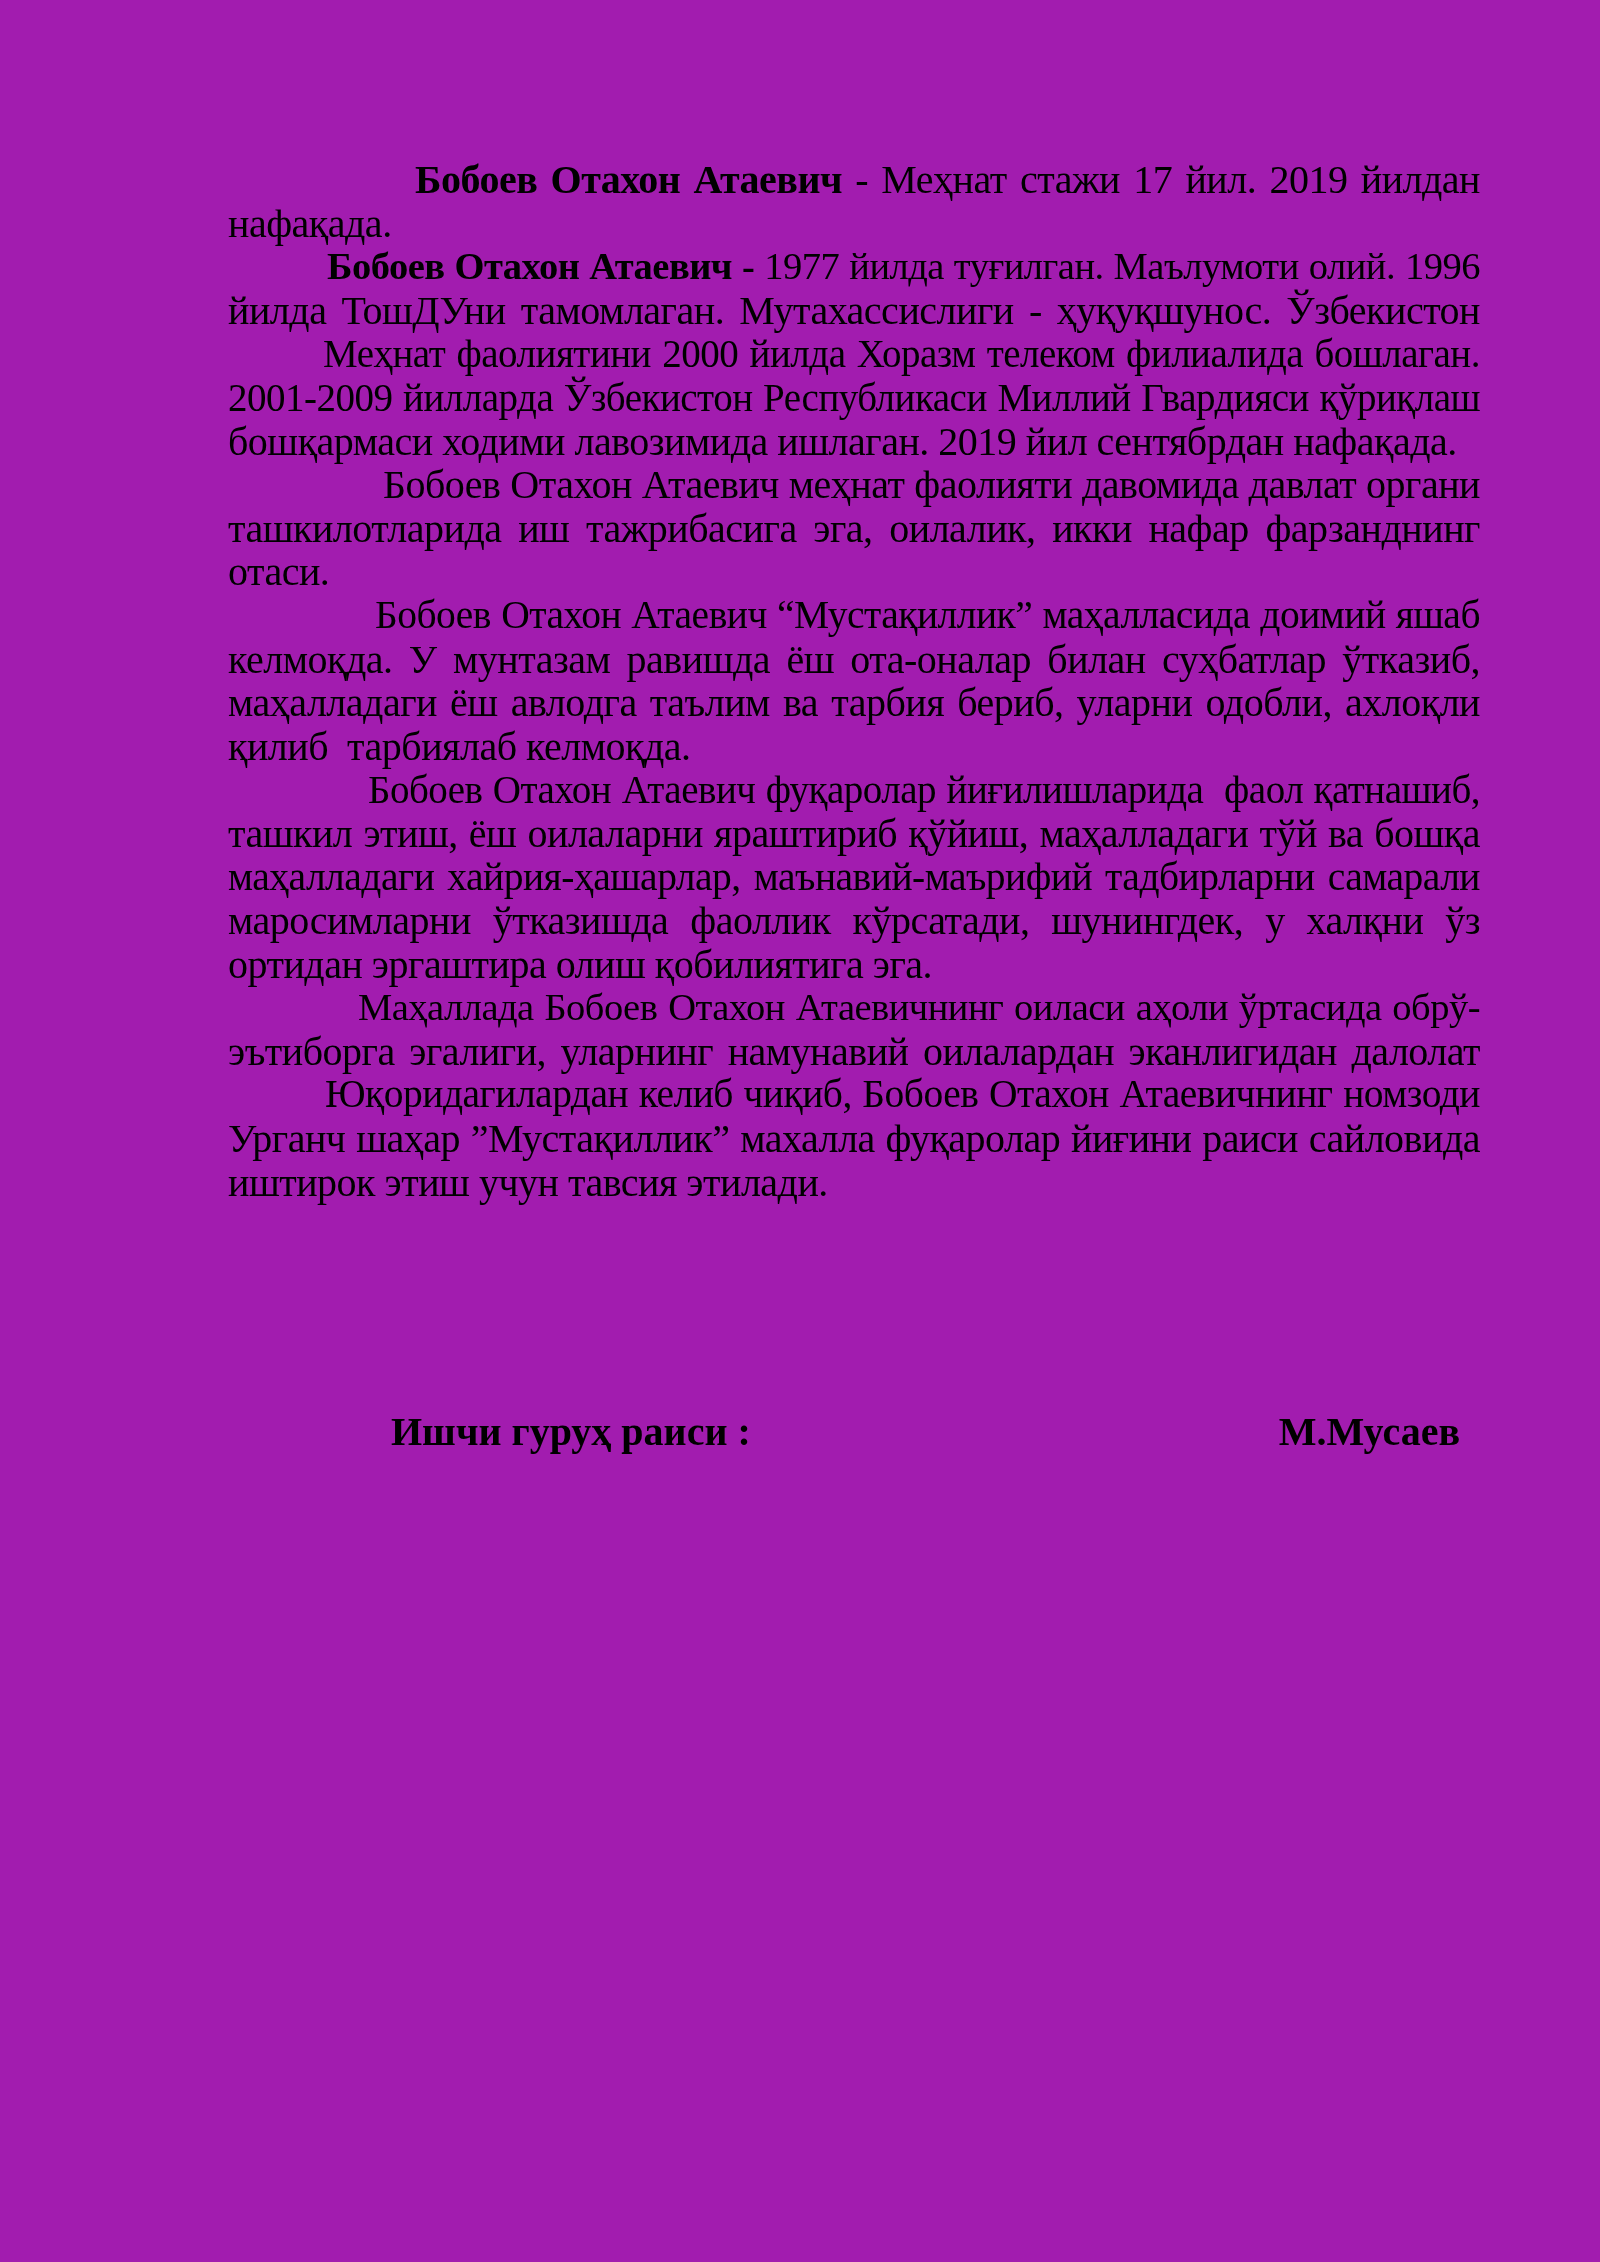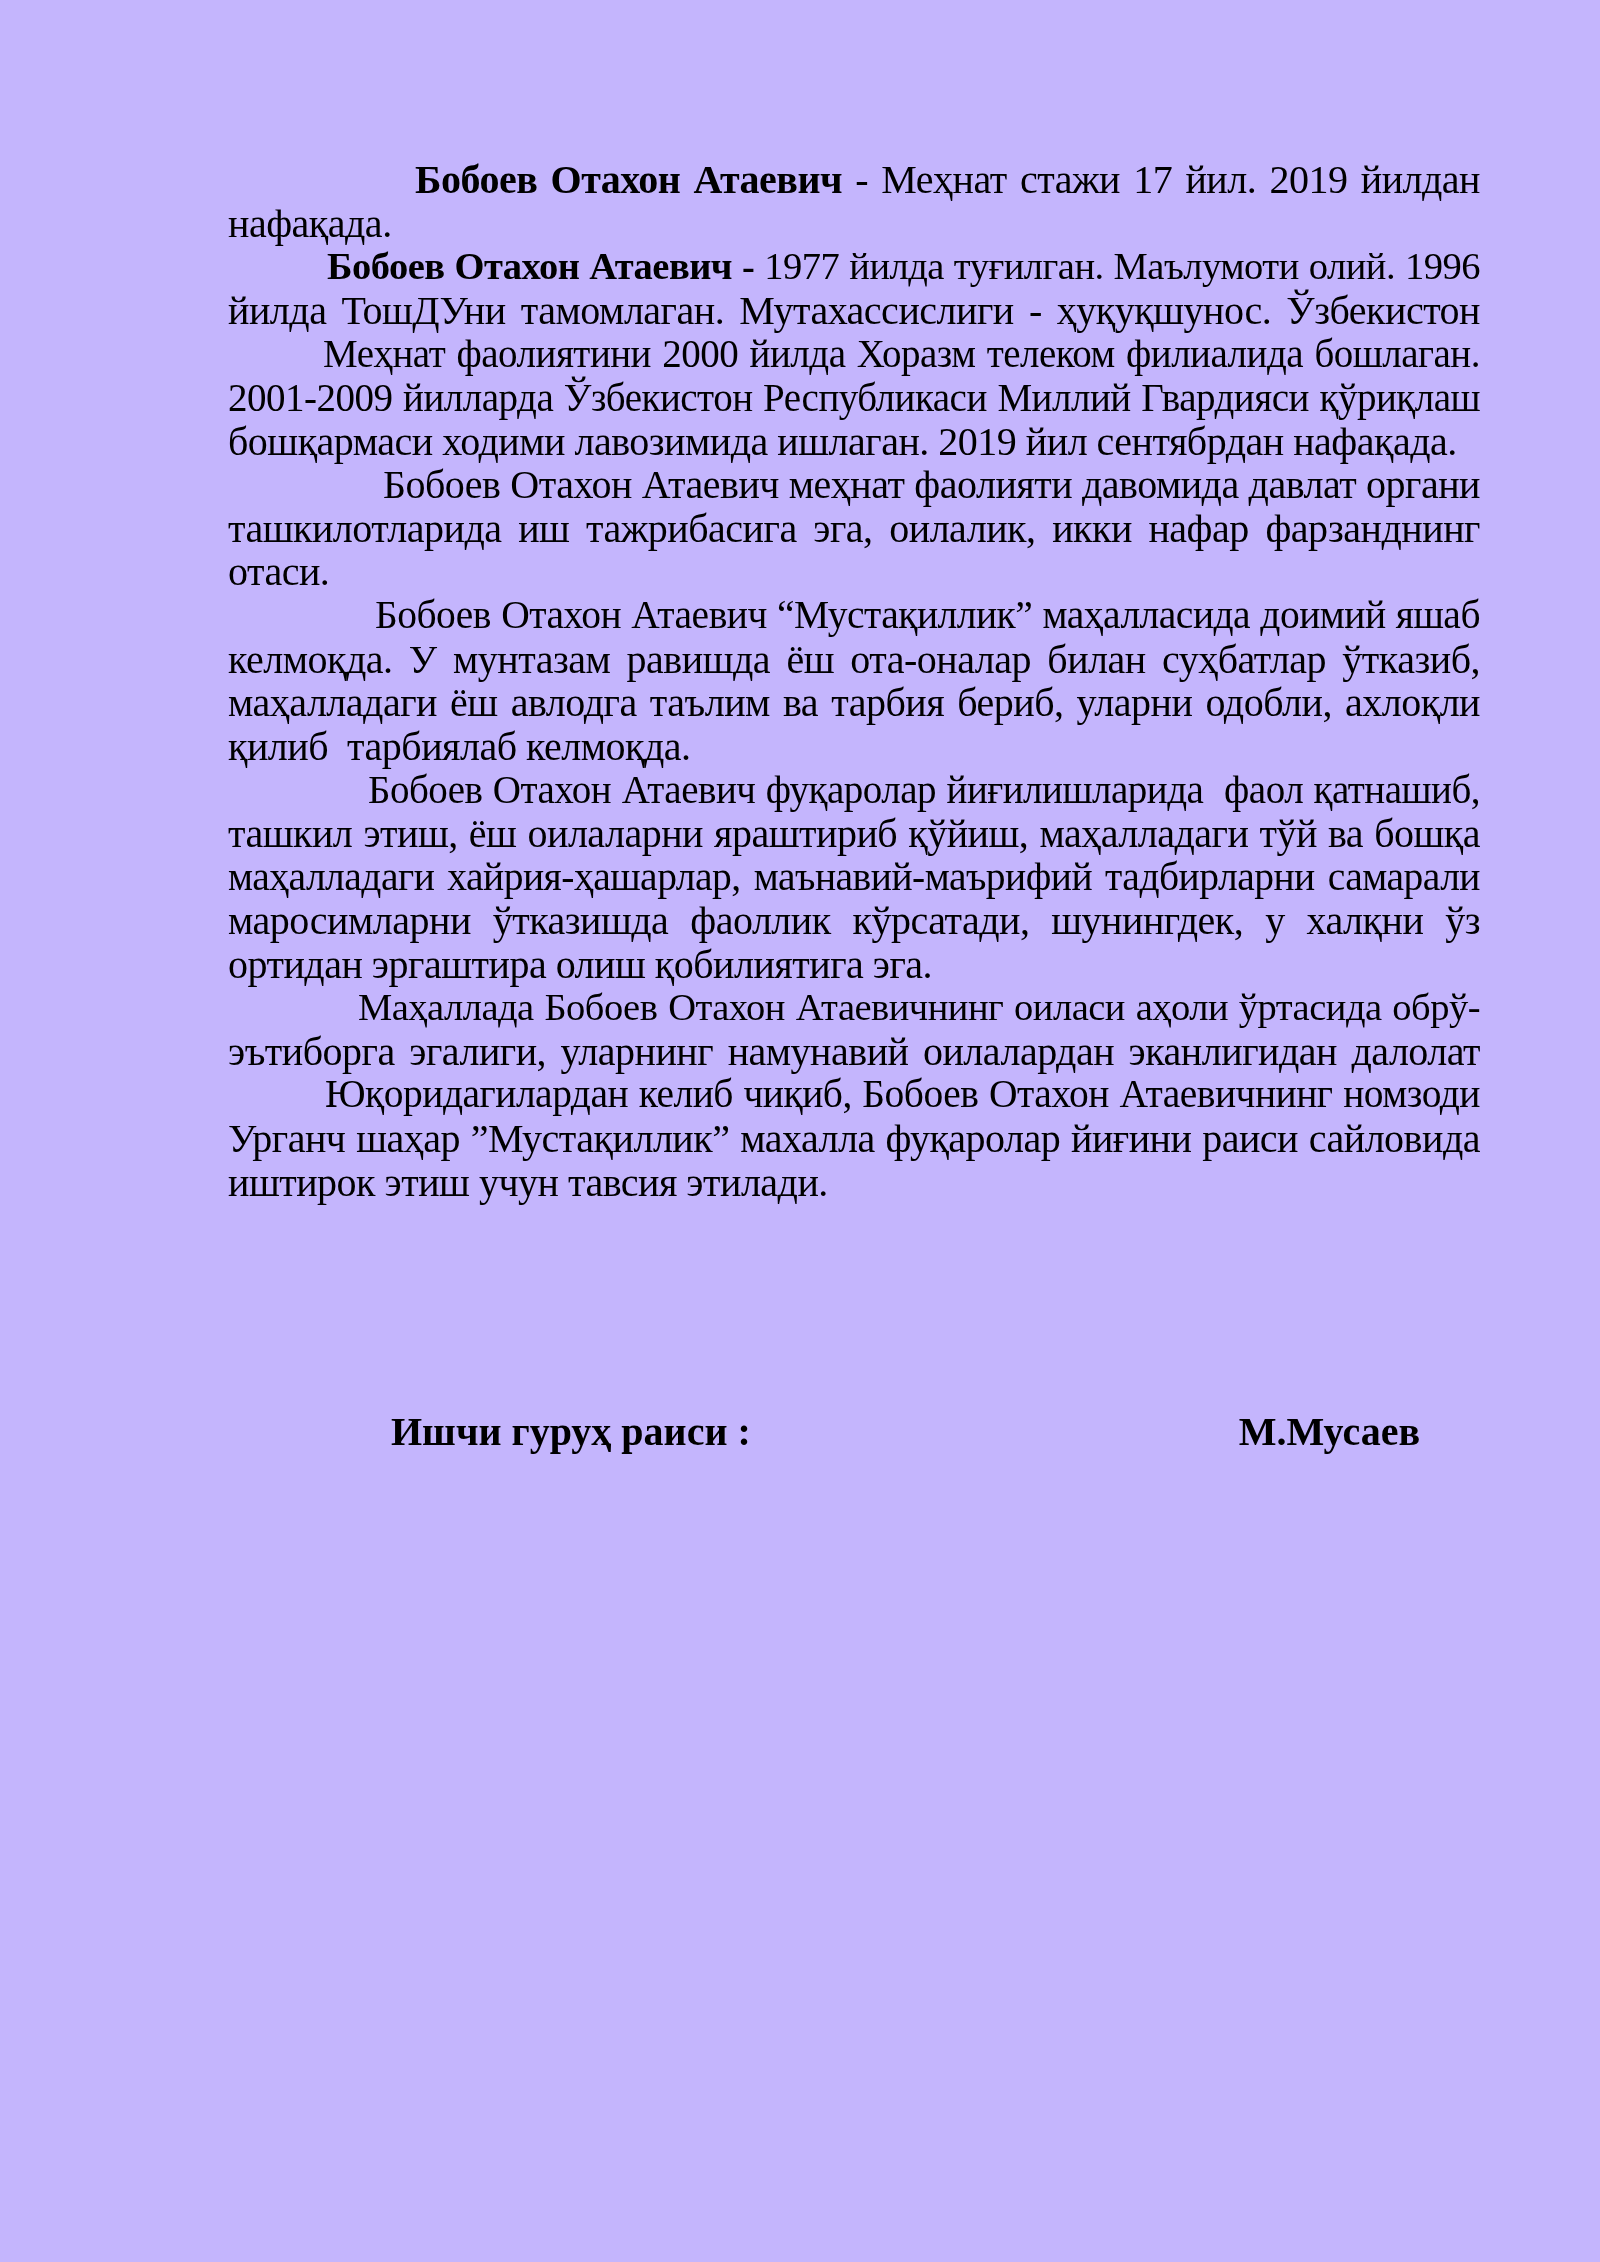--- a/index.html
+++ b/index.html
@@ -4,21 +4,21 @@
 <style>
   html, body {
     margin: 0;
     padding: 0;
     background: #e8e8e8;
   }
   .page {
     position: relative;
     width: 1600px;
     height: 2262px;
-    background: #c4b5fd;
+    background: #a21caf;
     overflow: hidden;
     font-family: "Liberation Serif", "DejaVu Serif", serif;
     color: #000000;
   }
   .content {
     position: absolute;
     left: 228px;
     top: 158px;
     width: 1252px;
   }
@@ -47,21 +47,21 @@
     top: 1410px;
     width: 1252px;
     display: flex;
     justify-content: space-between;
     align-items: baseline;
     font-weight: bold;
     font-size: 40px;
     line-height: 44px;
   }
   .sig-left { margin-left: 163px; }
-  .sig-right { margin-right: 60px; }
+  .sig-right { margin-right: 20px; }
 </style>
 </head>
 <body>
 
 <div class="page">
   <div class="content" id="doc-body">
       <div class="paragraph">
         <div class="line j" style="padding-left: 187px;"><span class="seg b">Бобоев Отахон Атаевич</span><span class="seg"> - Меҳнат стажи 17 йил. 2019 йилдан</span></div>
         <div class="line" style=""><span class="seg">нафақада.</span></div>
       </div>

